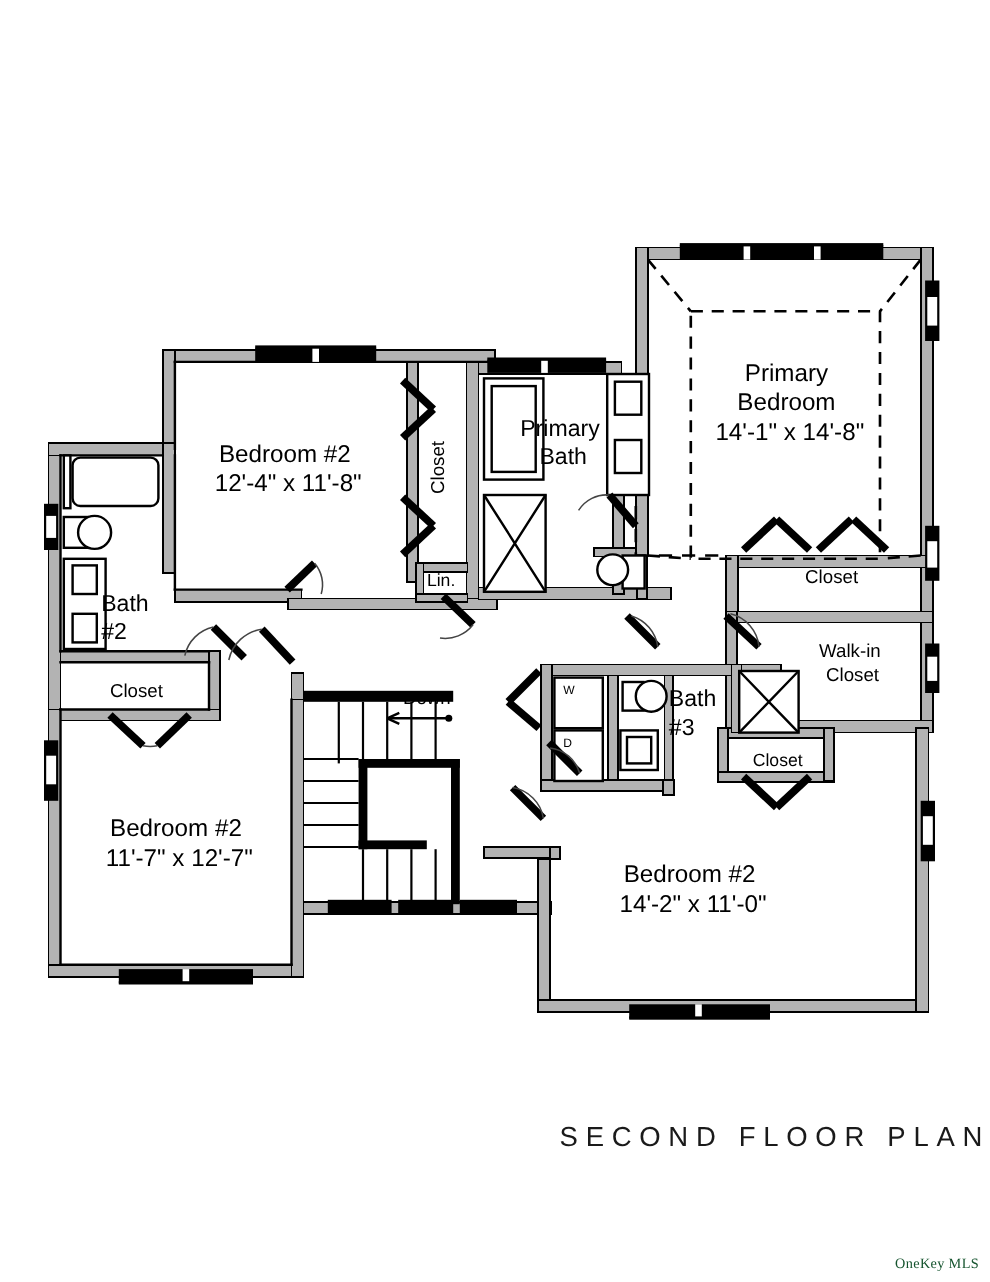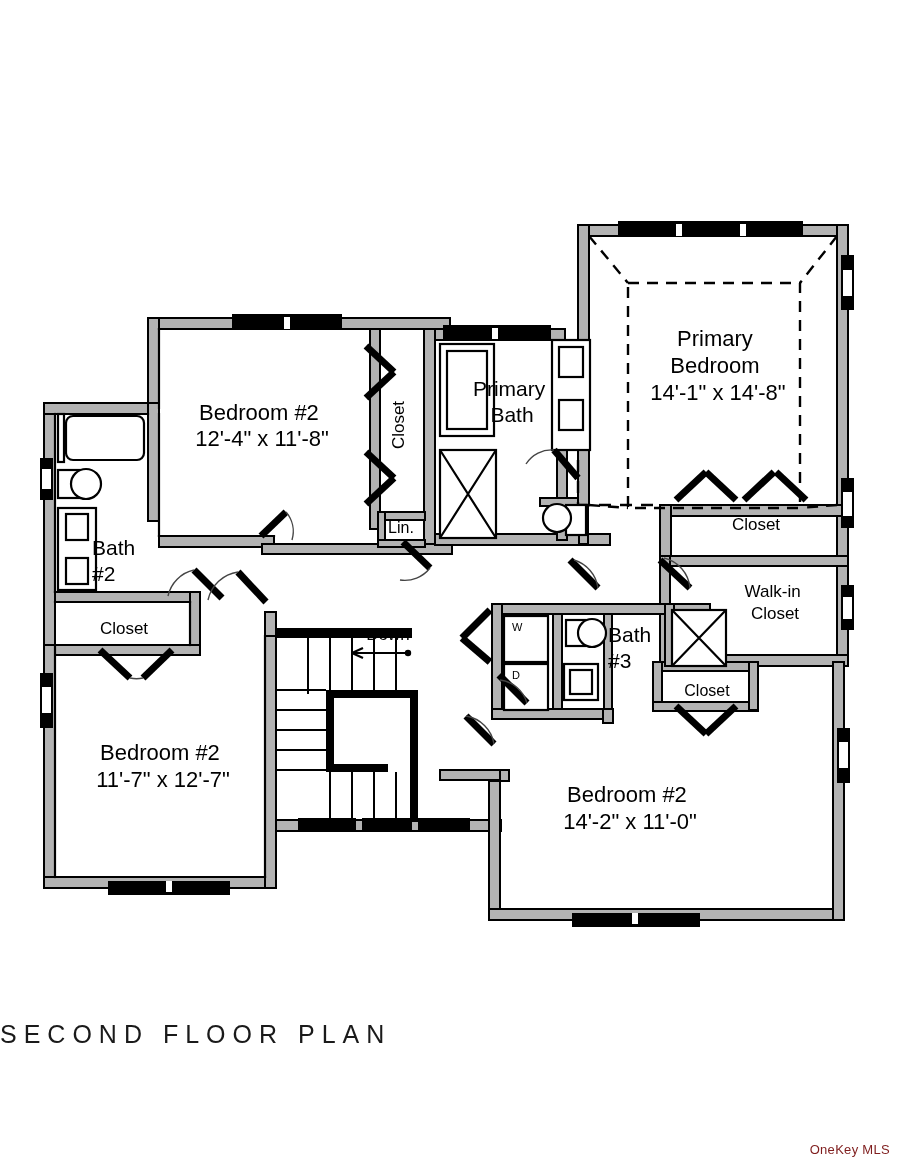--- a/index.html
+++ b/index.html
@@ -10,33 +10,33 @@
     color:#000;
     position:relative;
     overflow:hidden;
   }
   #plan-wrap{position:absolute;left:0;top:0;width:900px;height:1165px;}
   #floorplan-svg{display:block;}
   .plan-title{
     position:absolute;
     left:0;right:0;
     top:1020px;
-    text-align:left;
+    text-align:right;
     font-size:25px;
     letter-spacing:7px;
     font-weight:400;
     color:#1a1a1a;
   }
   .watermark{
     position:absolute;
     right:10px;
     bottom:8px;
     font-size:13px;
-    color:#7f1d1d;
-    font-family:Liberation Sans, sans-serif;
+    color:#14532d;
+    font-family:Liberation Serif, serif;
     letter-spacing:0.3px;
   }
 </style>
 </head>
 <body>
 
 <div id="plan-wrap">
 
 <svg id="floorplan-svg" width="900" height="1165" viewBox="0 0 900 1165" xmlns="http://www.w3.org/2000/svg">
   <rect x="0" y="0" width="900" height="1165" fill="#ffffff"></rect>

